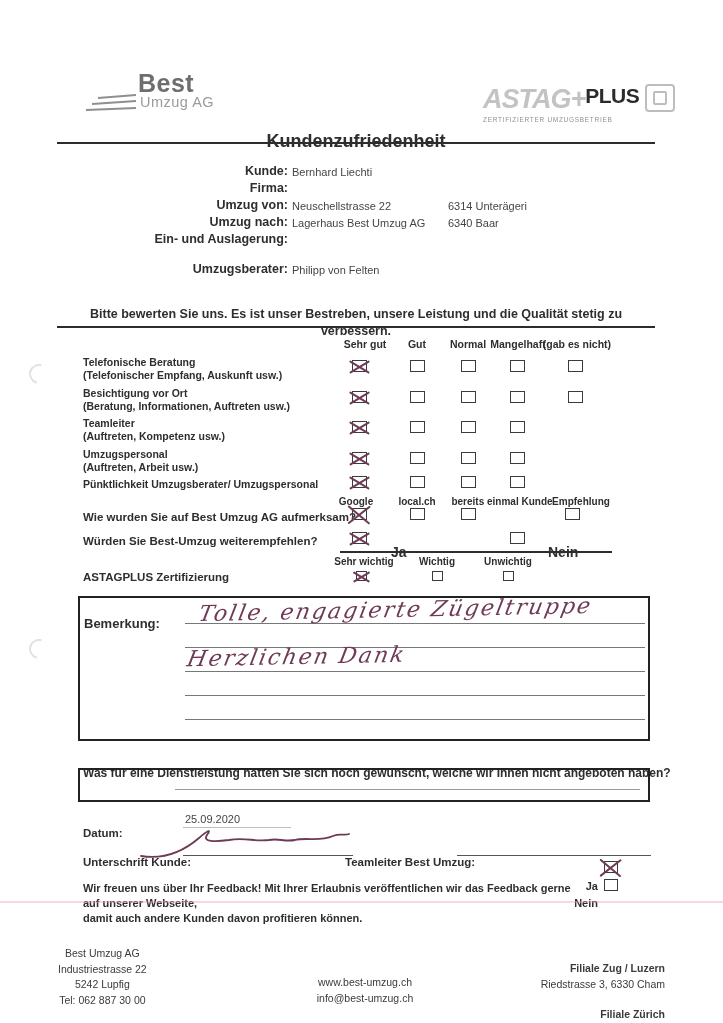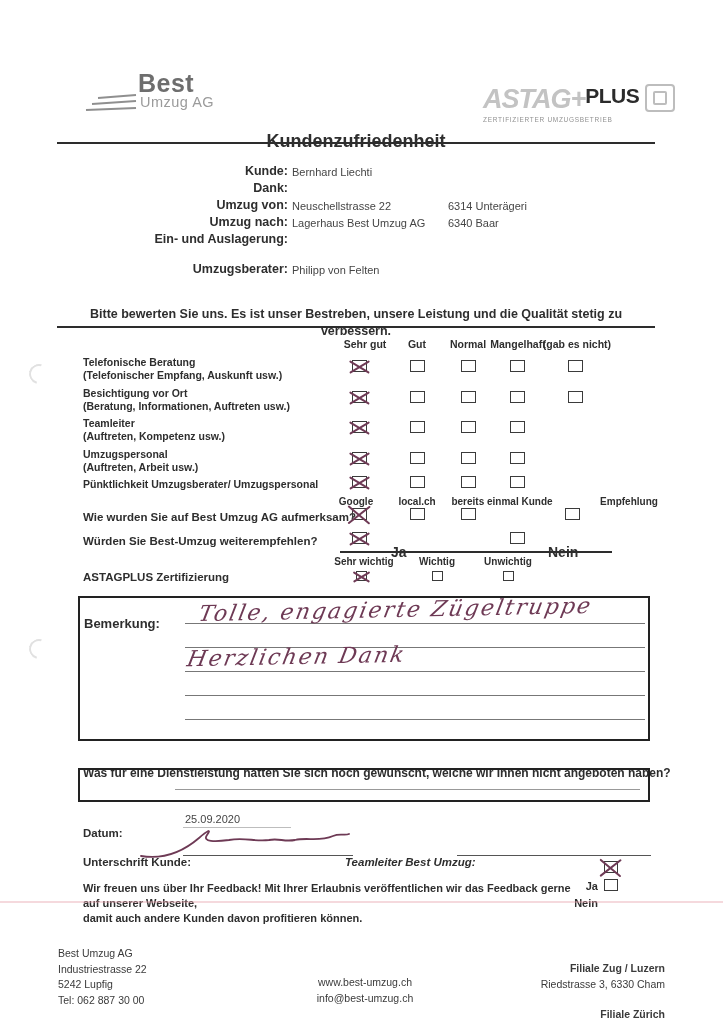--- a/index.html
+++ b/index.html
@@ -31,21 +31,21 @@
   .best-name{font-size:25px;font-weight:700;color:#6e6e6e;letter-spacing:.5px;line-height:22px;}
   .best-sub{font-size:14.5px;color:#9b9b9b;letter-spacing:.5px;}
   .astag-row{display:flex;align-items:flex-start;}
   .astag-gray{font-size:27px;font-weight:800;color:#c3c3c3;letter-spacing:-1px;font-style:italic;}
   .astag-black{font-size:21px;font-weight:800;color:#2b2b2b;letter-spacing:-.5px;}
   .astag-cap{font-size:6.5px;letter-spacing:.7px;color:#929292;margin-top:1px;}
   .astag-icon{width:26px;height:24px;border:2px solid #bdbdbd;border-radius:4px;margin-left:6px;position:relative;}
   .astag-icon::before{content:"";position:absolute;left:6px;top:5px;width:10px;height:10px;border:2px solid #bdbdbd;border-radius:2px;}
   .punch{position:absolute;width:16px;height:16px;border-radius:50%;border:2px solid #e1e1e1;
          border-right-color:transparent;border-bottom-color:transparent;transform:rotate(-30deg);}
-  .footer-txt{font-size:10.5px;line-height:15.5px;color:#3a3a3a;}
+  .footer-txt{font-size:10.5px;line-height:15.5px;color:#3a3a3a;text-align:center;}
 </style>
 </head>
 <body>
 
 <div class="page">
 
   <div class="punch" style="left:29px;top:364px;"></div>
   <div class="punch" style="left:29px;top:639px;"></div>
 
   <div class="abs" style="left:86px;top:72px;">
@@ -67,21 +67,21 @@
     <div class="astag-cap">ZERTIFIZIERTER UMZUGSBETRIEB</div>
   </div>
 
   <div class="abs bold" style="left:57px;top:116px;width:598px;text-align:center;font-size:18px;">Kundenzufriedenheit</div>
   <div class="rule" style="left:57px;top:142px;width:598px;"></div>
 
   <div>
     <span class="flabel" style="top:164px;">Kunde:</span>
     <span class="fvalue" style="left:292px;top:166px;">Bernhard Liechti</span>
 
-    <span class="flabel" style="top:181px;">Dank:</span>
+    <span class="flabel" style="top:181px;">Firma:</span>
     <span class="fvalue" style="left:292px;top:183px;"></span>
 
     <span class="flabel" style="top:198px;">Umzug von:</span>
     <span class="fvalue" style="left:292px;top:200px;">Neuschellstrasse 22</span>
     <span class="fvalue" style="left:448px;top:200px;">6314 Unterägeri</span>
 
     <span class="flabel" style="top:215px;">Umzug nach:</span>
     <span class="fvalue" style="left:292px;top:217px;">Lagerhaus Best Umzug AG</span>
     <span class="fvalue" style="left:448px;top:217px;">6340 Baar</span>
 
@@ -151,21 +151,21 @@
     <span class="cb chk" style="left:352px;top:476px;"></span>
     <span class="cb" style="left:410px;top:476px;"></span>
     <span class="cb" style="left:461px;top:476px;"></span>
     <span class="cb" style="left:510px;top:476px;"></span>
   </div>
 
   <div>
     <span class="colh" style="left:316px;top:496px;width:80px;font-size:10px;">Google</span>
     <span class="colh" style="left:377px;top:496px;width:80px;font-size:10px;">local.ch</span>
     <span class="colh" style="left:442px;top:496px;width:120px;font-size:10px;">bereits einmal Kunde</span>
-    <span class="colh" style="left:541px;top:496px;width:80px;font-size:10px;margin-left:48px;">Empfehlung</span>
+    <span class="colh" style="left:541px;top:496px;width:80px;font-size:10px;">Empfehlung</span>
 
     <span class="rowlab" style="top:511px;font-size:11.5px;font-weight:700;">Wie wurden Sie auf Best Umzug AG aufmerksam?</span>
     <span class="cb chk bigx" style="left:352px;top:508px;"></span>
     <span class="cb" style="left:410px;top:508px;"></span>
     <span class="cb" style="left:461px;top:508px;"></span>
     <span class="cb" style="left:565px;top:508px;"></span>
   </div>
 
   <div>
     <span class="rowlab" style="top:535px;font-size:11.5px;font-weight:700;">Würden Sie Best-Umzug weiterempfehlen?</span>
@@ -202,21 +202,21 @@
 
   <span class="abs bold" style="left:83px;top:812px;font-size:11.5px;">Datum:</span>
   <span class="abs" style="left:185px;top:813px;font-size:11px;color:#454545;">25.09.2020</span>
   <div class="thinline" style="left:183px;top:827px;width:108px;background:#bdbdbd;"></div>
 
   <span class="abs bold" style="left:83px;top:841px;font-size:11.5px;">Unterschrift Kunde:</span>
   <svg class="abs" style="left:135px;top:824px;" width="220" height="36">
     <path d="M6 32 C 30 36 50 26 64 14 C 72 7 77 4 72 11 C 67 18 80 18 94 16 C 110 13 120 18 134 16 C 144 14 149 18 160 16 C 172 13 184 18 198 12 C 205 9 210 12 214 10" stroke="#6e3a55" stroke-width="1.8" fill="none" stroke-linecap="round"></path>
   </svg>
   <div class="thinline" style="left:183px;top:855px;width:170px;background:#555;"></div>
-  <span class="abs bold" style="left:345px;top:841px;font-size:11.5px;font-style:italic;">Teamleiter Best Umzug:</span>
+  <span class="abs bold" style="left:345px;top:841px;font-size:11.5px;">Teamleiter Best Umzug:</span>
   <div class="thinline" style="left:457px;top:855px;width:194px;background:#555;"></div>
 
   <div class="abs bold" style="left:83px;top:866px;font-size:11px;line-height:15px;width:490px;">
     <div>Wir freuen uns über Ihr Feedback! Mit Ihrer Erlaubnis veröffentlichen wir das Feedback gerne auf unserer Webseite,</div>
     <div>damit auch andere Kunden davon profitieren können.</div>
   </div>
   <span class="abs bold" style="left:560px;top:865px;width:38px;text-align:right;font-size:11px;">Ja</span>
   <span class="cb chk bigx" style="left:604px;top:861px;width:14px;height:12px;"></span>
   <span class="abs bold" style="left:560px;top:882px;width:38px;text-align:right;font-size:11px;">Nein</span>
   <span class="cb" style="left:604px;top:879px;width:14px;height:12px;"></span>

